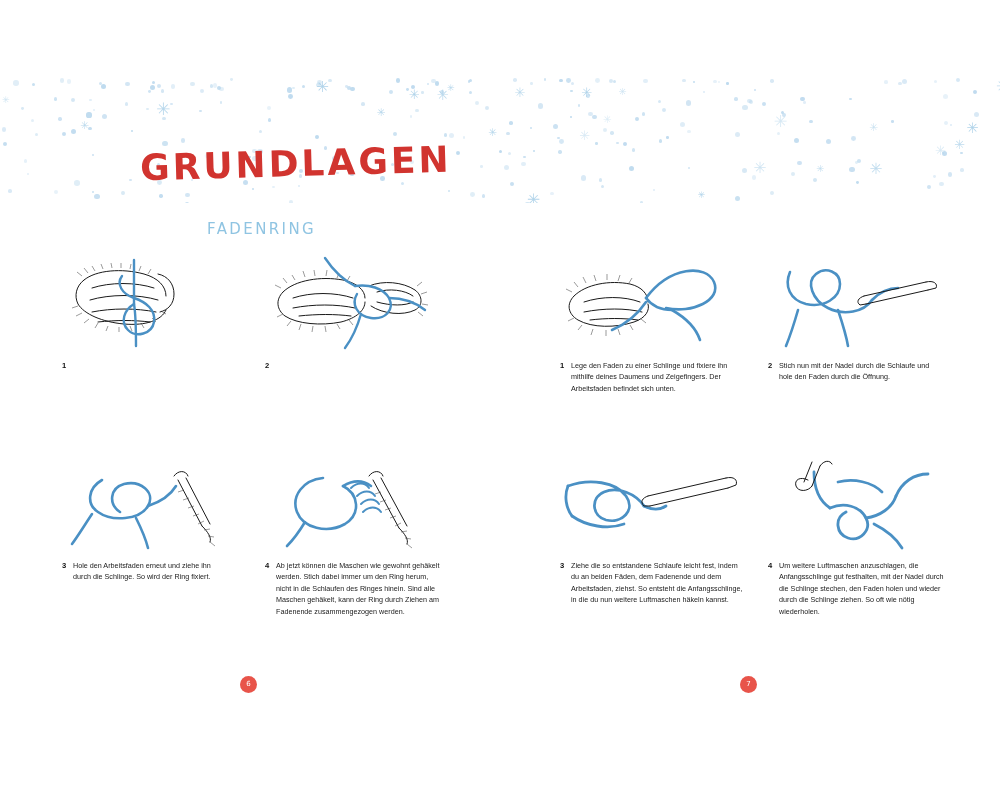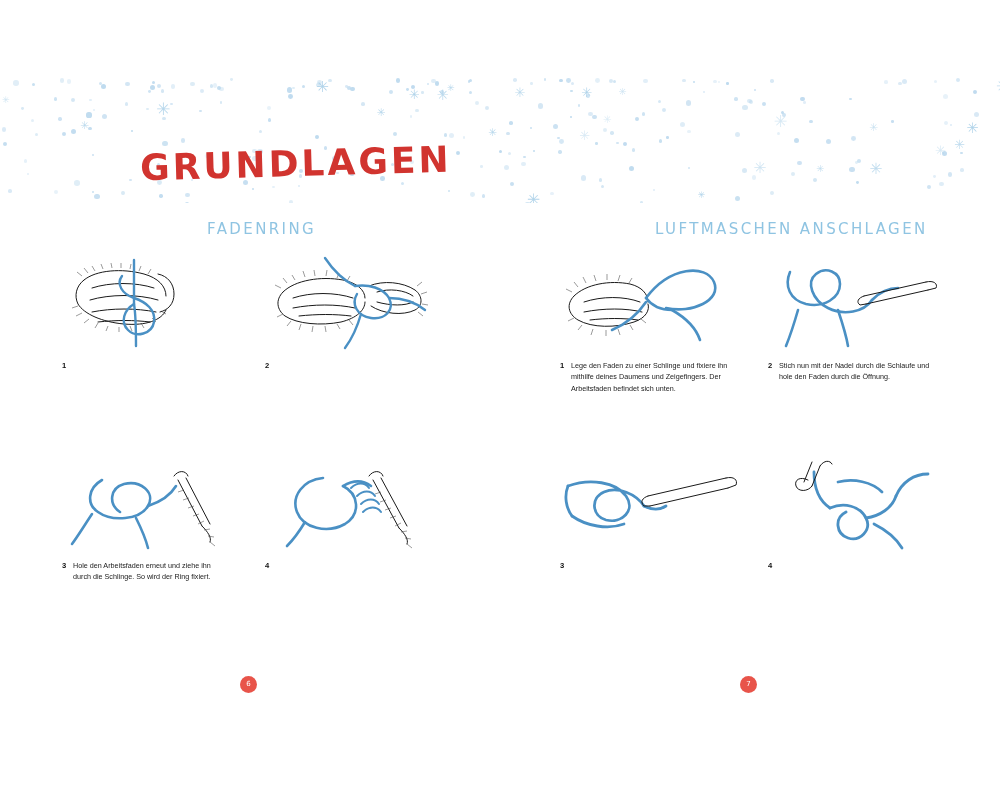--- a/index.html
+++ b/index.html
@@ -377,21 +377,20 @@
       <div class="flake" style="left: 603.122px; top: 34.8612px; font-size: 10.4px; opacity: 0.4;">✳</div>
       <div class="flake" style="left: 514.398px; top: 7.58049px; font-size: 13px; opacity: 0.72;">✳</div>
       <div class="flake" style="left: 376.823px; top: 27.5124px; font-size: 10.5px; opacity: 0.82;">✳</div>
       <div class="flake" style="left: 80.1961px; top: 41.1723px; font-size: 10.6px; opacity: 0.78;">✳</div>
       <div class="flake" style="left: 527.056px; top: 114.547px; font-size: 15.8px; opacity: 0.87;">✳</div>
     </div>
 
   <div id="title">GRUNDLAGEN</div>
 
   <div class="section-heading" id="heading-left">FADENRING</div>
-  <div class="section-heading" id="heading-right">LUFTMASCHEN ANSCHLAGEN</div>
 
   <div class="step" id="s1">
     <div class="illus">
       <svg width="168" height="100" viewBox="0 0 168 100">
         <g fill="none" stroke="#1a1a1a" stroke-width="1" stroke-linecap="round">
           <path d="M22 28 C34 18, 60 16, 82 22 C96 26, 104 34, 104 44"></path>
           <path d="M22 28 C14 34, 12 44, 16 52 C22 62, 40 70, 62 72 C84 74, 100 68, 104 58"></path>
           <path d="M30 36 C48 30, 74 30, 92 36"></path>
           <path d="M28 48 C48 42, 76 42, 96 48"></path>
           <path d="M30 60 C50 56, 74 56, 94 60"></path>
@@ -542,20 +541,21 @@
           <path d="M116 26 L142 74"></path>
           <path d="M134 76 C140 82, 144 88, 142 92"></path>
         </g>
         <g fill="none" stroke="#3f3f3f" stroke-width="0.7" opacity="0.75">
           <path d="M136 80 l6 -1 M140 86 l6 1 M142 92 l5 4 M130 74 l6 -3 M125 66 l6 -2 M120 58 l6 -2 M115 50 l6 -2 M110 42 l6 -2"></path>
         </g>
       </svg>
     </div>
     <div class="caption">
       <span class="num">4</span>
+      <span>Ab jetzt können die Maschen wie gewohnt gehäkelt werden. Stich dabei immer um den Ring herum, nicht in die Schlaufen des Ringes hinein. Sind alle Maschen gehäkelt, kann der Ring durch Ziehen am Fadenende zusammengezogen werden.</span>
     </div>
   </div>
 
   <div class="step" id="s7">
     <div class="illus">
       <svg width="185" height="100" viewBox="0 0 185 100">
         <g fill="none" stroke="#4a90c4" stroke-width="2.8" stroke-linecap="round">
           <path d="M8 34 C30 26, 56 30, 66 44 C76 58, 62 72, 46 68 C32 64, 30 46, 44 40 C58 34, 76 42, 84 54"></path>
           <path d="M8 34 C4 44, 6 56, 12 64"></path>
           <path d="M12 64 C26 74, 48 78, 64 72"></path>
@@ -564,20 +564,21 @@
         <g fill="none" stroke="#1a1a1a" stroke-width="1" stroke-linecap="round">
           <path d="M88 44 L166 26"></path>
           <path d="M90 54 L168 36"></path>
           <path d="M166 26 C174 24, 178 28, 176 33 L168 36"></path>
           <path d="M88 44 C82 46, 80 50, 84 54 L90 54"></path>
         </g>
       </svg>
     </div>
     <div class="caption">
       <span class="num">3</span>
+      <span>Ziehe die so entstandene Schlaufe leicht fest, indem du an beiden Fäden, dem Fadenende und dem Arbeitsfaden, ziehst. So entsteht die Anfangsschlinge, in die du nun weitere Luftmaschen häkeln kannst.</span>
     </div>
   </div>
 
   <div class="step" id="s8">
     <div class="illus">
       <svg width="178" height="100" viewBox="0 0 178 100">
         <g fill="none" stroke="#4a90c4" stroke-width="2.8" stroke-linecap="round">
           <path d="M46 20 C46 36, 50 48, 62 56"></path>
           <path d="M62 56 C76 50, 92 54, 98 66 C104 78, 92 90, 80 86 C68 82, 66 66, 78 60"></path>
           <path d="M98 66 C112 64, 124 56, 128 44"></path>
@@ -588,19 +589,20 @@
         <g fill="none" stroke="#1a1a1a" stroke-width="1" stroke-linecap="round">
           <path d="M40 28 C32 24, 26 28, 28 34 C30 40, 40 40, 44 34"></path>
           <path d="M44 34 L52 14"></path>
           <path d="M36 30 L44 10"></path>
           <path d="M52 14 C56 8, 62 8, 64 12"></path>
         </g>
       </svg>
     </div>
     <div class="caption">
       <span class="num">4</span>
+      <span>Um weitere Luftmaschen anzuschlagen, die Anfangsschlinge gut festhalten, mit der Nadel durch die Schlinge stechen, den Faden holen und wieder durch die Schlinge ziehen. So oft wie nötig wiederholen.</span>
     </div>
   </div>
 
   <div class="page-num" id="pn-left">6</div>
   <div class="page-num" id="pn-right">7</div>
 
 </div>
 
 </body></html>

